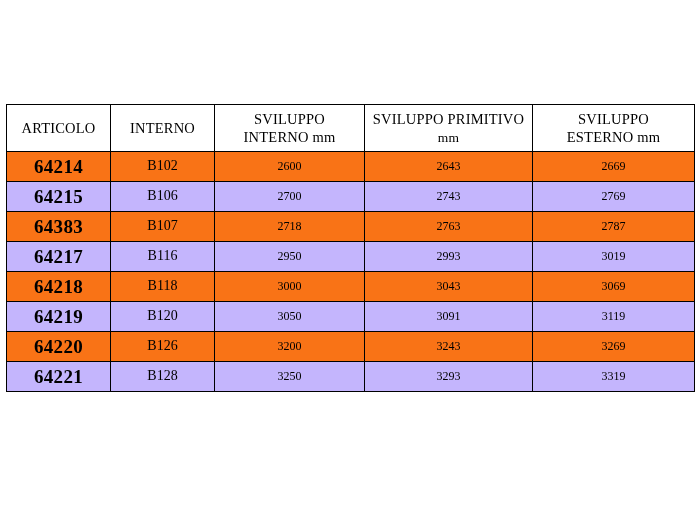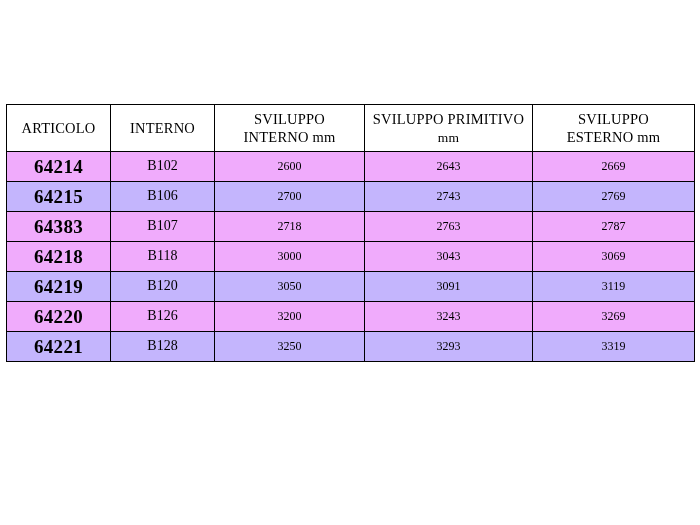--- a/index.html
+++ b/index.html
@@ -57,21 +57,21 @@
   }
   tbody td {
     height: 29px;
     font-size: 19px;
     line-height: 1.05;
   }
   tbody tr.shade td {
     background: #c4b5fd;
   }
   tbody tr.plain td {
-    background: #f0abfc;
+    background: #f97316;
   }
   td.art {
     font-weight: bold;
     font-size: 19px;
     letter-spacing: 0.3px;
   }
   td.mod {
     font-size: 14px;
   }
   td.num {
@@ -128,20 +128,27 @@
           <td class="num">2743</td>
           <td class="num">2769</td>
         </tr>
         <tr class="plain">
           <td class="art">64383</td>
           <td class="mod">B107</td>
           <td class="num">2718</td>
           <td class="num">2763</td>
           <td class="num">2787</td>
         </tr>
+        <tr class="shade">
+          <td class="art">64217</td>
+          <td class="mod">B116</td>
+          <td class="num">2950</td>
+          <td class="num">2993</td>
+          <td class="num">3019</td>
+        </tr>
         <tr class="plain">
           <td class="art">64218</td>
           <td class="mod">B118</td>
           <td class="num">3000</td>
           <td class="num">3043</td>
           <td class="num">3069</td>
         </tr>
         <tr class="shade">
           <td class="art">64219</td>
           <td class="mod">B120</td>

